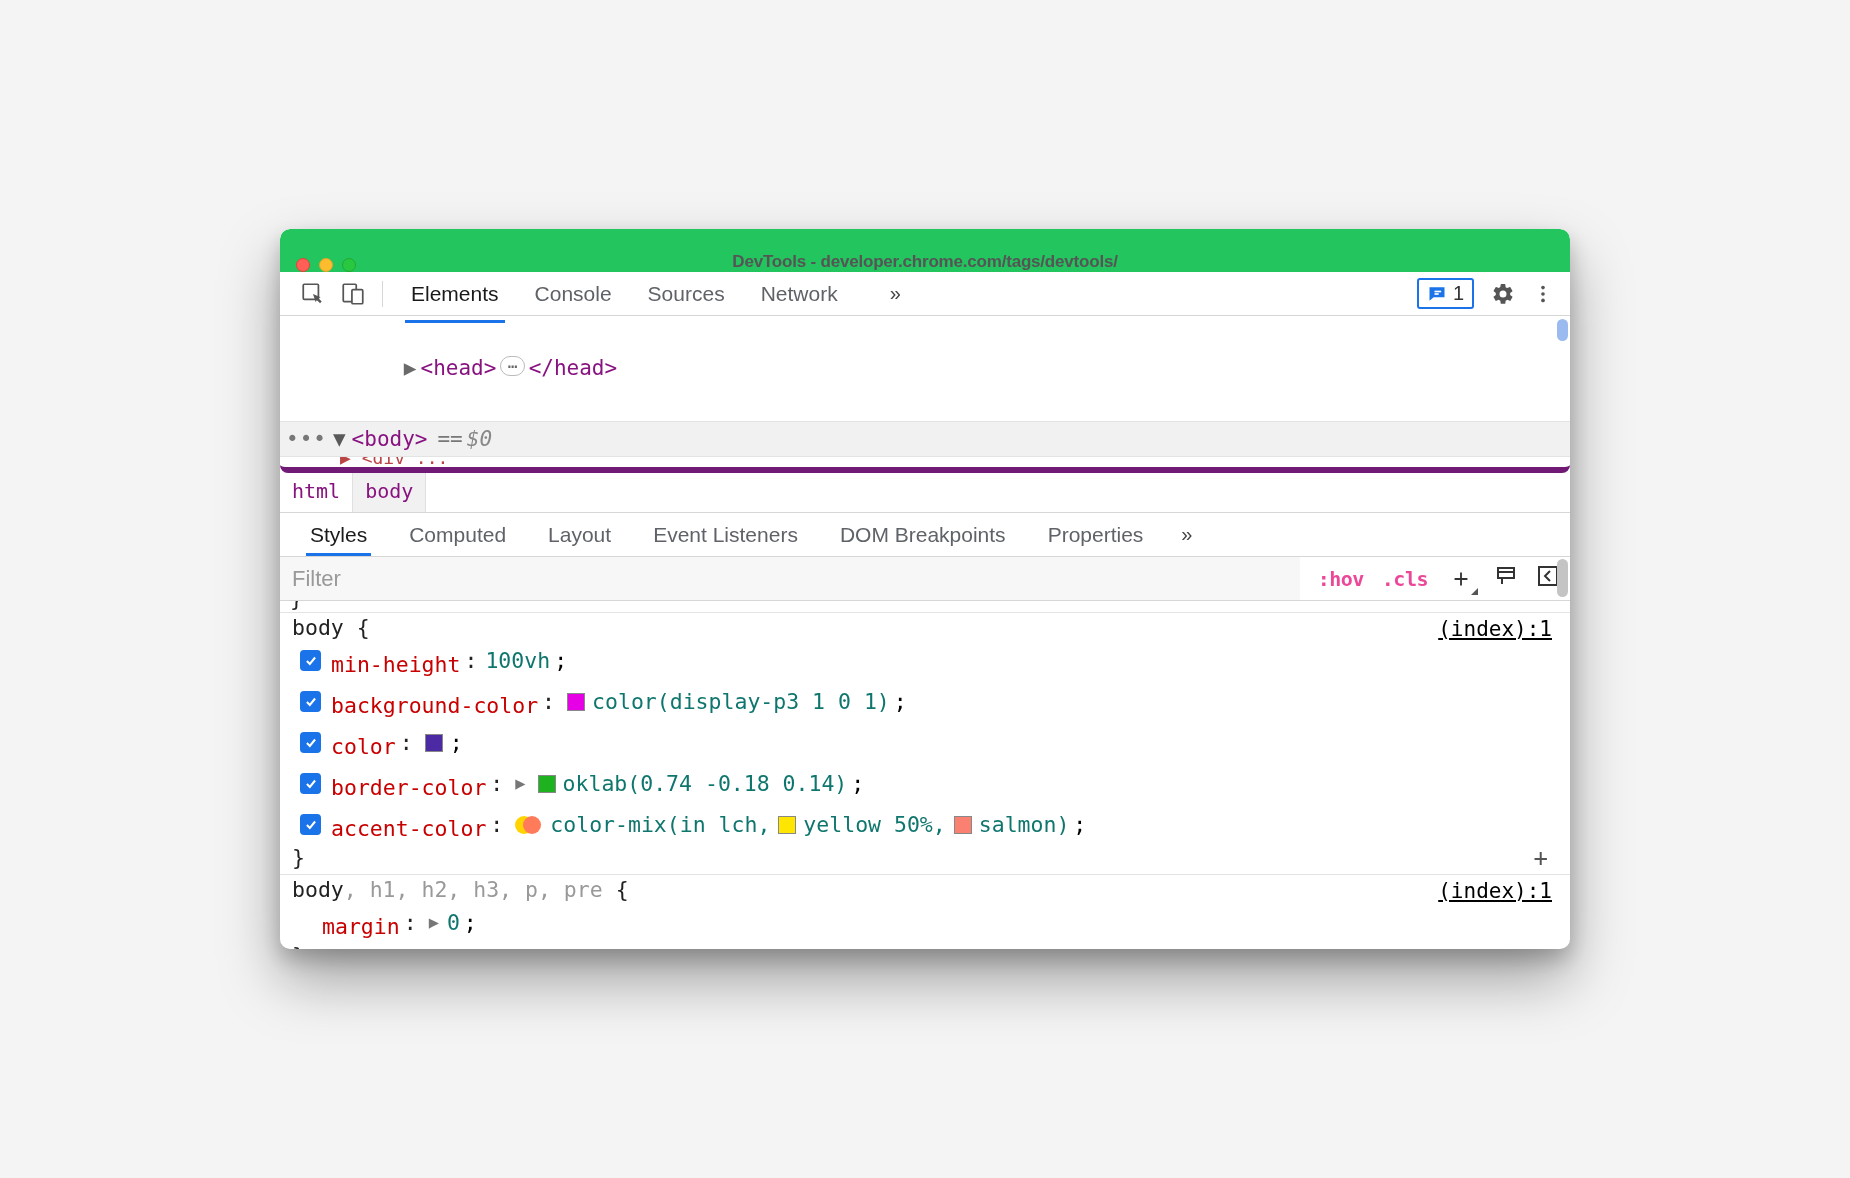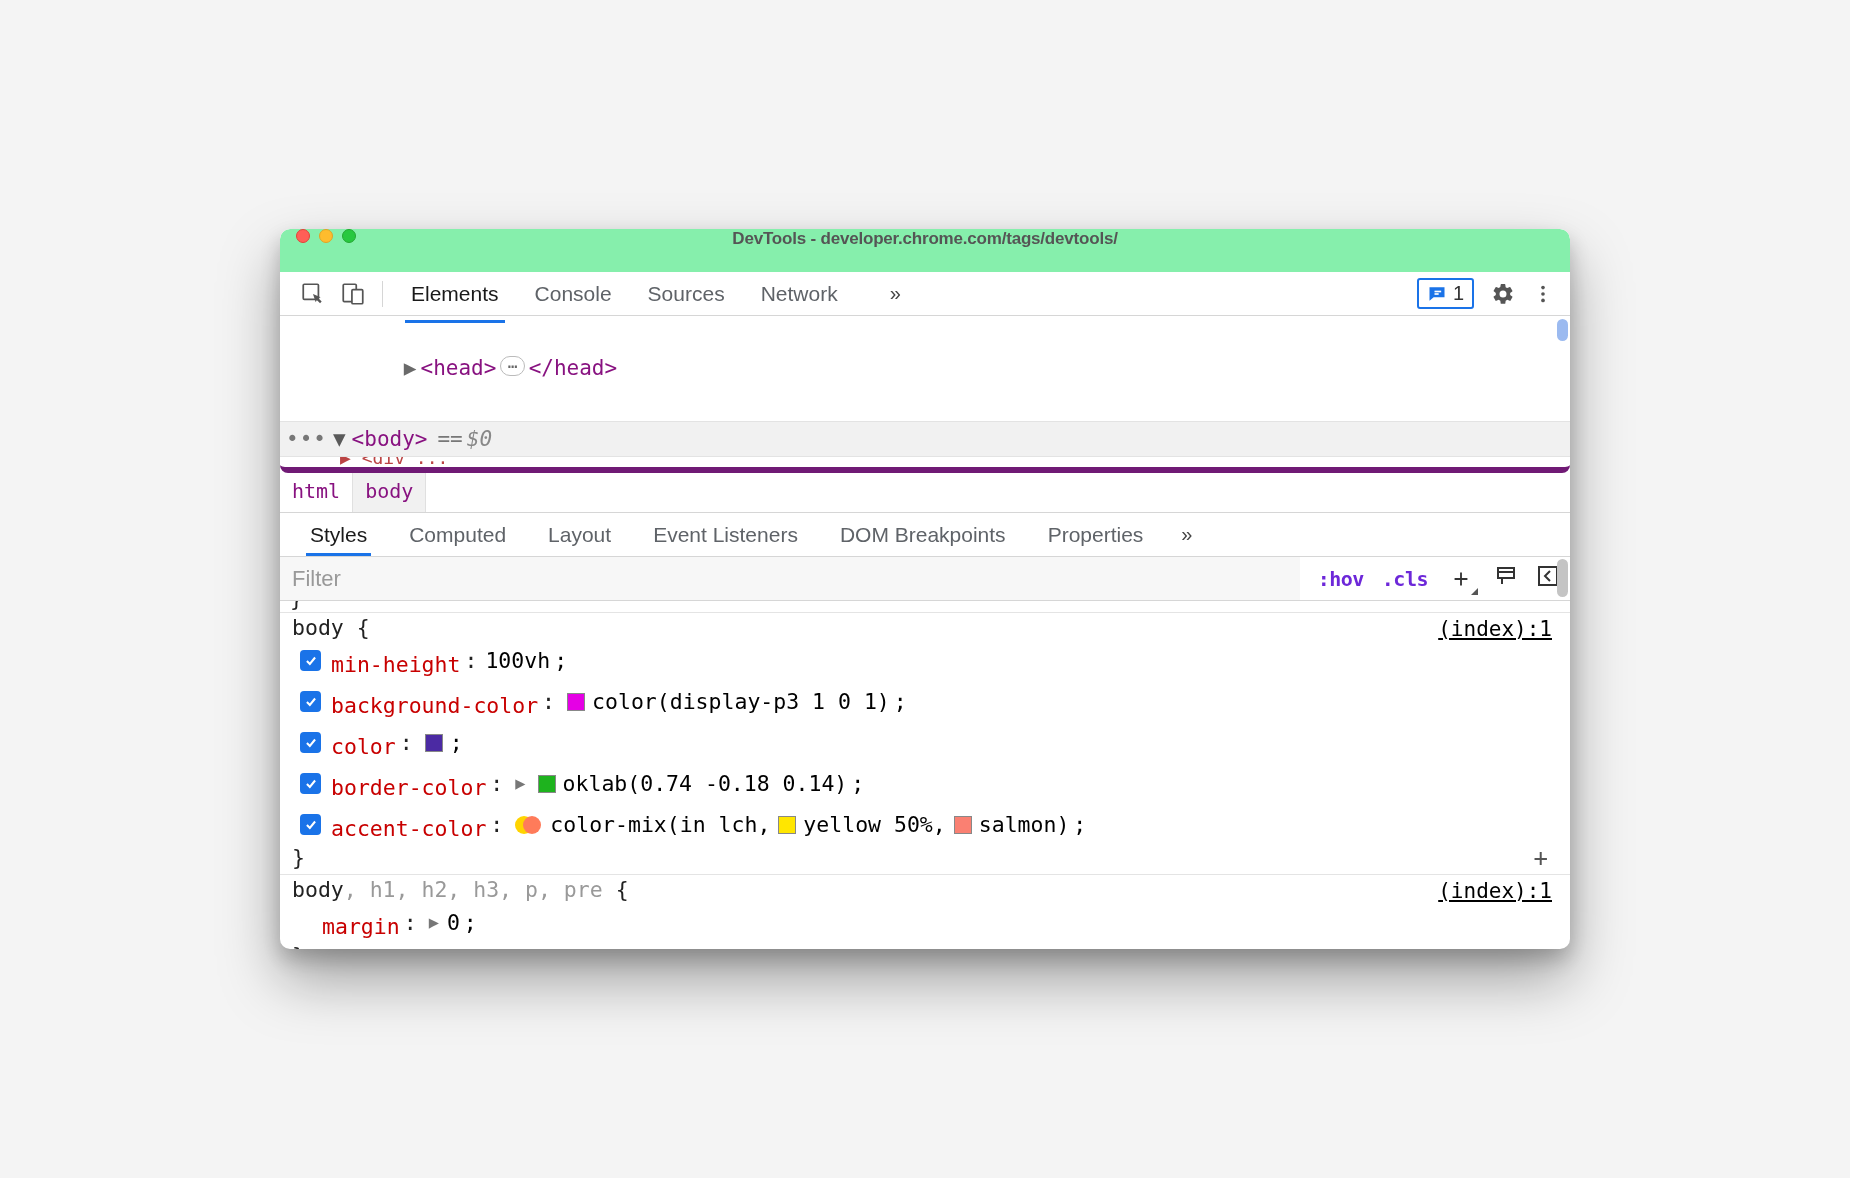--- a/index.html
+++ b/index.html
@@ -14,23 +14,23 @@
     box-shadow: 0 30px 60px rgba(0,0,0,0.35), 0 10px 20px rgba(0,0,0,0.2);
     overflow: hidden;
     display:flex;
     flex-direction:column;
     position:relative;
   }
 
   
   .titlebar {
     height: 43px;
-    background: #86efac;
+    background: #22c55e;
     display:flex;
-    align-items:flex-start;
+    align-items:flex-end;
     padding: 0 16px;
     position:relative;
     border-top-left-radius:10px;
     border-top-right-radius:10px;
   }
   .traffic { display:flex; gap:9px; align-items:center; }
   .traffic .dot { width:14px; height:14px; border-radius:50%; }
   .dot.red { background:#ff5f57; border:0.5px solid #e24238;}
   .dot.yellow { background:#febc2e; border:0.5px solid #e1a326;}
   .dot.green { background:#28c840; border:0.5px solid #24a732;}
@@ -117,21 +117,21 @@
   .filterrow {
     display:flex; align-items:center; height:44px; border-bottom:1px solid #d6d6d6;
     padding-right:10px; position:relative;
   }
   .filterrow input {
     flex:1; border:none; outline:none; font-size:22px; padding:6px 12px;
     background:#f7f7f7; height:100%;
     color:#333;
   }
   .filterrow input::placeholder { color:#999; }
-  .filterrow .ctl { font-size:20px; color:#6d28d9; margin-left:18px; }
+  .filterrow .ctl { font-size:20px; color:#ec4899; margin-left:18px; }
   .filterrow .ctl.mono { font-family: ui-monospace, Menlo, monospace; font-weight:700; letter-spacing:-0.5px;}
   .plus-wrap { position:relative; width:30px; height:30px; display:flex;align-items:center;justify-content:center; }
   .plus-wrap::after { content:""; position:absolute; right:-2px; bottom:-1px; width:0;height:0; border-left:7px solid transparent; border-bottom:7px solid #555;}
 
   
   .styles-pane {
     flex:1; overflow:hidden;
     font-family: ui-monospace, Menlo, monospace;
     font-size:21.5px;
     position:relative;
@@ -139,21 +139,21 @@
   .rule { padding: 2px 12px 4px; border-bottom:1px solid #e4e4e4; position:relative;}
   .rule .src { position:absolute; right:18px; top:4px; font-size:21px; text-decoration:underline; font-family: ui-monospace, Menlo, monospace;}
   .rule .sel { color:#222; }
   .rule .sel .dim { color:#999; }
   .brace { color:#222; }
   .decl { padding-left:8px; line-height:33px; display:flex; align-items:center; gap:4px; flex-wrap:wrap;}
   .chk { width:21px; height:21px; background:#1a73e8; border-radius:4px; display:inline-flex; align-items:center;justify-content:center; margin-right:6px; flex:none;}
   .chk svg { stroke:#fff; }
   .prop { color:#c80000;margin-top:8px; }
   .colon { color:#222; margin-right:4px;}
-  .val { color:#000000; }
+  .val { color:#0f766e; }
   .expand-tri { color:#777; font-size:17px; padding:0 4px;}
   .swatch { width:18px; height:18px; border:1px solid #888; display:inline-block; vertical-align:-2px; margin:0 3px 0 4px; flex:none;}
   .swatch.circle { border-radius:50%; border:none; position:relative; }
   .swatch.circle .a { position:absolute; width:18px;height:18px; border-radius:50%; background:#ffd400; left:0; top:0;}
   .swatch.circle .b { position:absolute; width:18px;height:18px; border-radius:50%; background:#ff7b5a; left:8px; top:0; mix-blend-mode:normal;}
   .cls-brace-line { color:#222; }
   .add-btn { position:absolute; right:22px; bottom:2px; font-size:24px; color:#555;}
   .prev-rule { color:#222; padding:0 12px; line-height:24px; height:12px; overflow:hidden; position:relative; border-bottom:1px solid #e4e4e4;}
   .prev-rule .pc { position:absolute; top:-14px; left:10px;}
 </style>

